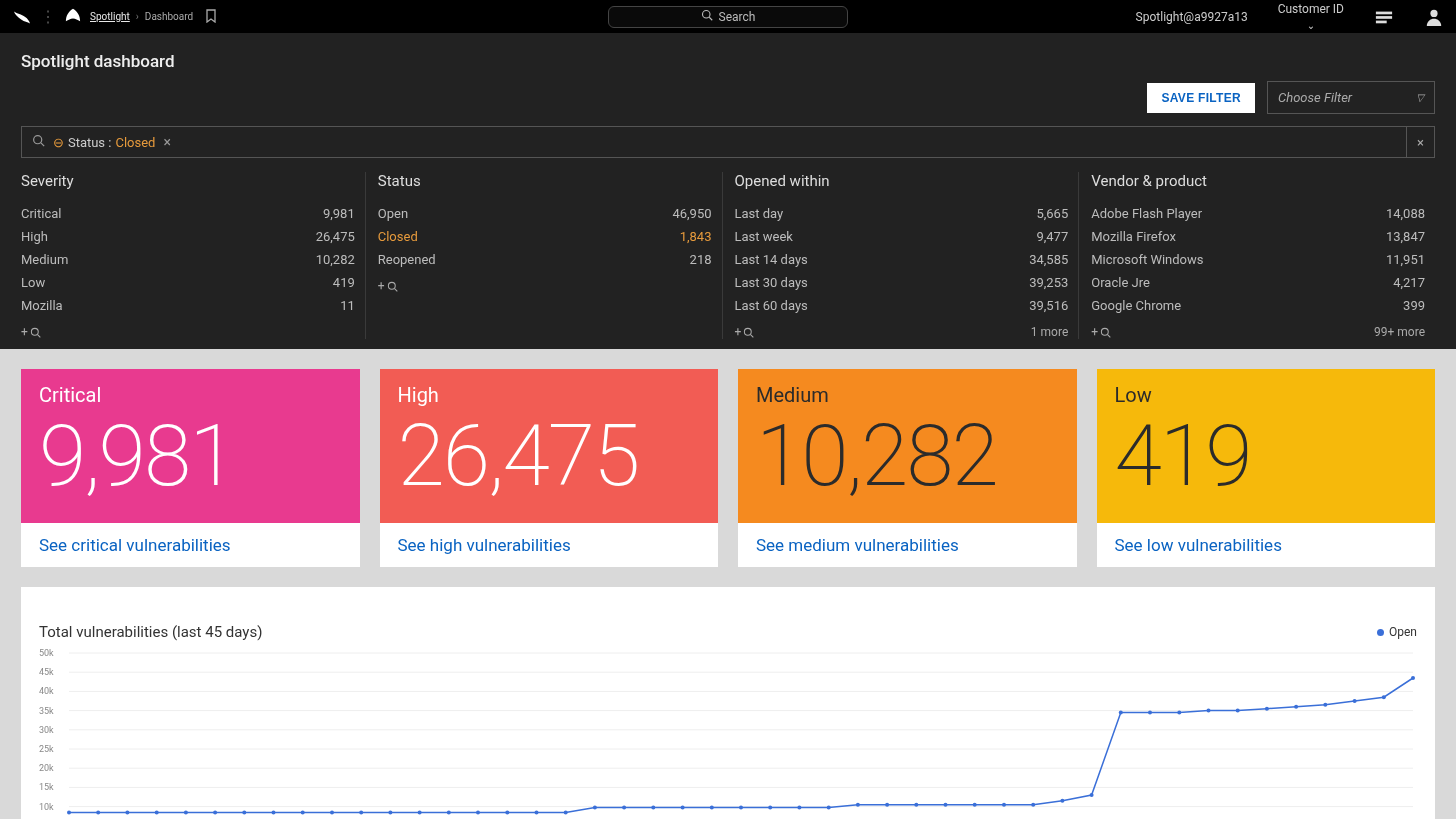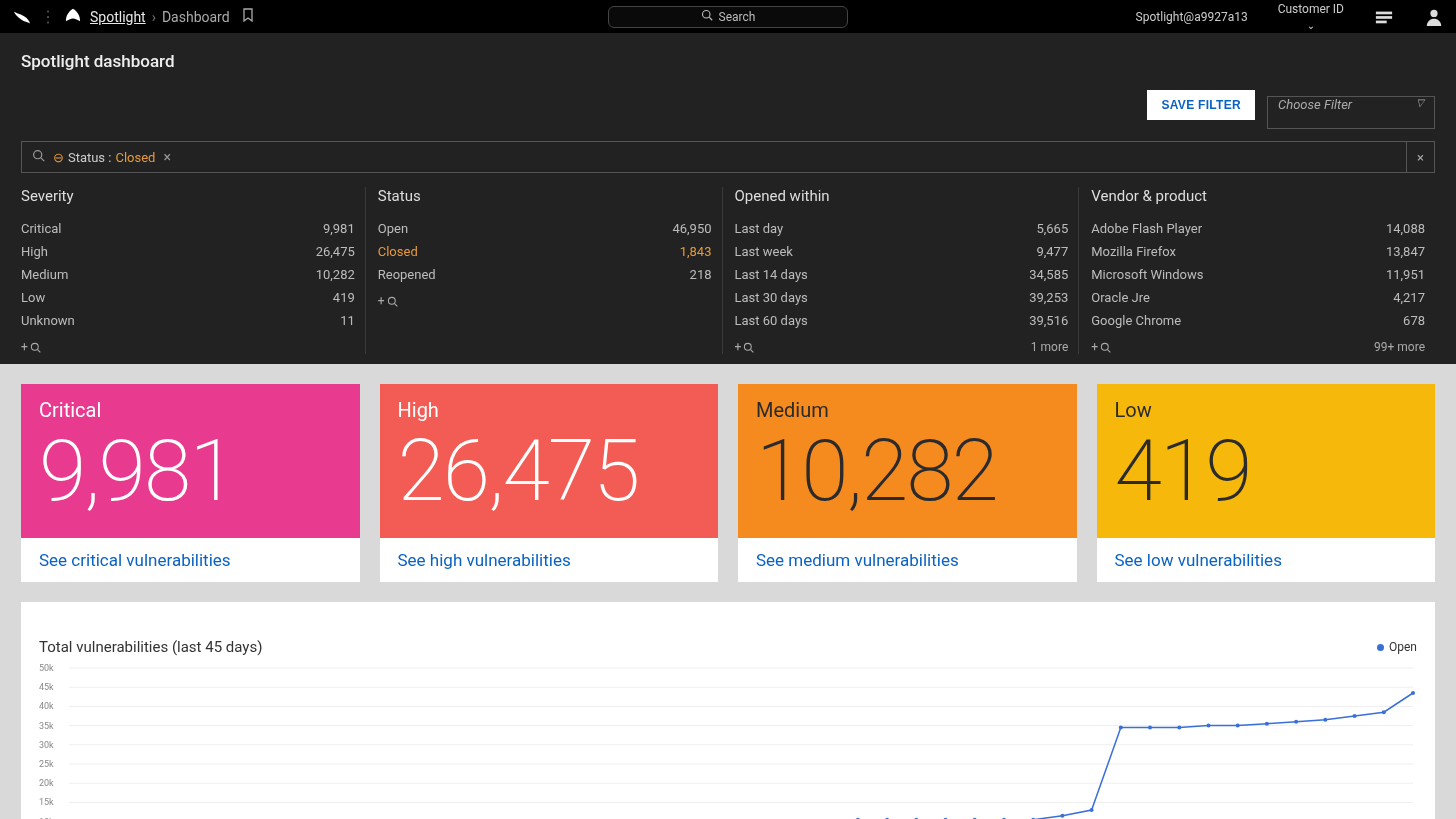--- a/index.html
+++ b/index.html
@@ -15,40 +15,40 @@
   height: 33px;
   display: flex;
   align-items: center;
   padding: 0 12px;
 }
 .topbar-left { display: flex; align-items: center; gap: 8px; flex: 1;}
 .topbar-center { flex: 0 0 auto; }
 .topbar-right { display:flex; align-items:center; gap:30px; flex:1; justify-content:flex-end; color:#ccc; font-size:12px;}
 .logo-bird svg { display:block; }
 .vdiv { color:#555; font-size:16px; }
-.breadcrumb { display:flex; align-items:center; gap:6px; font-size:14px; color:#aaa; }
+.breadcrumb { display:flex; align-items:center; gap:6px; font-size:10px; color:#aaa; }
 .breadcrumb a { color:#e8e8e8; text-decoration:underline; }
 .breadcrumb .sep { color:#777; }
 .search-box {
   width: 240px; height: 22px; border:1px solid #444; border-radius:6px;
   display:flex; align-items:center; justify-content:center; gap:6px; color:#bbb; font-size:12px;
   background:#0a0a0a;
 }
 .cust-drop { display:flex; align-items:center; gap:4px; cursor:pointer;flex-direction:column;}
 .icon-btn { width:20px; height:20px; display:flex; align-items:center; justify-content:center; fill:#ddd; cursor:pointer;}
 
 .dark-panel { background:#222; color:#ddd; padding: 18px 21px 0 21px; }
 .page-title { font-size:17px; font-weight:500; color:#eee; margin-bottom:10px;}
 .filter-row { display:flex; justify-content:flex-end; align-items:center; gap:12px; margin-bottom:12px;}
 .save-filter {
   background:#fff; color:#0a63c2; font-weight:600; font-size:12px; padding:8px 14px; border:none; cursor:pointer; letter-spacing:.3px;
 }
 .choose-filter {
   width:168px; height:33px; border:1px solid #555; background:transparent; font-style:italic; color:#aaa;
-  display:flex; align-items:flex-start; justify-content:space-between; padding:0 10px; font-size:13px; cursor:pointer;margin-top:15px;
+  display:flex; align-items:center; justify-content:space-between; padding:0 10px; font-size:13px; cursor:pointer;
 }
 .filter-bar { display:flex; }
 .filter-input {
   flex:1; height:32px; border:1px solid #555; background:transparent; display:flex; align-items:center; gap:8px; padding:0 10px;
 }
 .filter-input .search-ic { color:#888; }
 .chip { display:flex; align-items:center; gap:4px; font-size:13px;}
 .chip-neg { color:#e69a3c; }
 .chip-label { color:#ccc; }
 .chip-val { color:#e69a3c; }
@@ -194,21 +194,21 @@
           </div>
           <div class="facet-item">
             <span>Medium</span>
             <span>10,282</span>
           </div>
           <div class="facet-item">
             <span>Low</span>
             <span>419</span>
           </div>
           <div class="facet-item">
-            <span>Unknown</span>
+            <span>Mozilla</span>
             <span>11</span>
           </div>
         </div>
       <div class="facet-foot">
           <span class="plus-search">+<svg width="11" height="11" viewBox="0 0 16 16">
               <circle cx="7" cy="7" r="5" fill="none" stroke="#aaa" stroke-width="1.5"></circle>
               <line x1="11" y1="11" x2="15" y2="15" stroke="#aaa" stroke-width="1.5"></line>
             </svg></span>
           <span></span>
         </div>
@@ -286,21 +286,21 @@
           <div class="facet-item">
             <span>Microsoft Windows</span>
             <span>11,951</span>
           </div>
           <div class="facet-item">
             <span>Oracle Jre</span>
             <span>4,217</span>
           </div>
           <div class="facet-item">
             <span>Google Chrome</span>
-            <span>678</span>
+            <span>399</span>
           </div>
         </div>
       <div class="facet-foot">
           <span class="plus-search">+<svg width="11" height="11" viewBox="0 0 16 16">
               <circle cx="7" cy="7" r="5" fill="none" stroke="#aaa" stroke-width="1.5"></circle>
               <line x1="11" y1="11" x2="15" y2="15" stroke="#aaa" stroke-width="1.5"></line>
             </svg></span>
           <span>99+ more</span>
         </div>
     </div>

